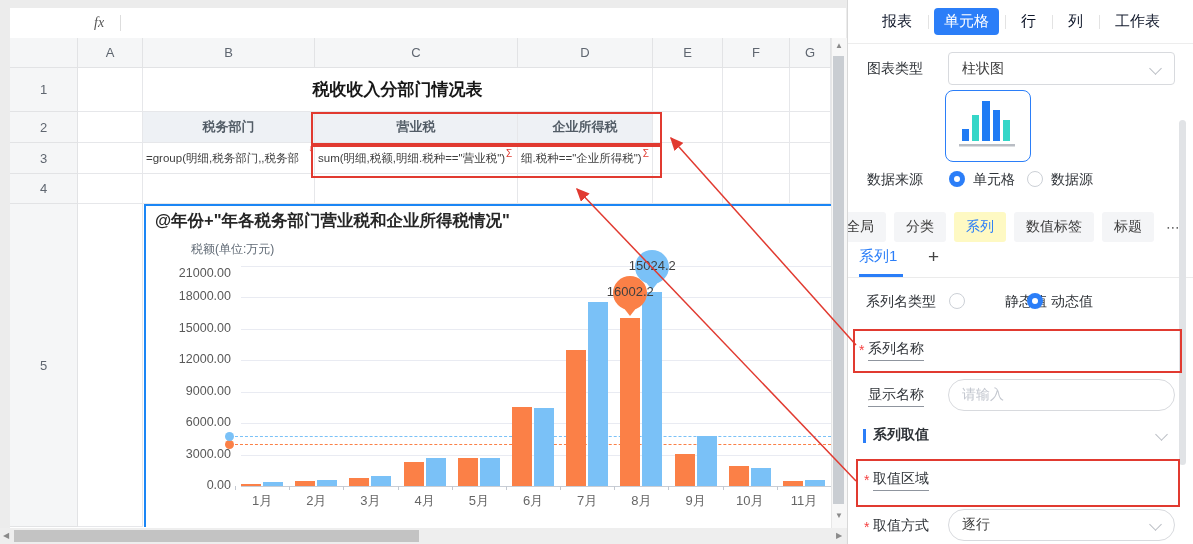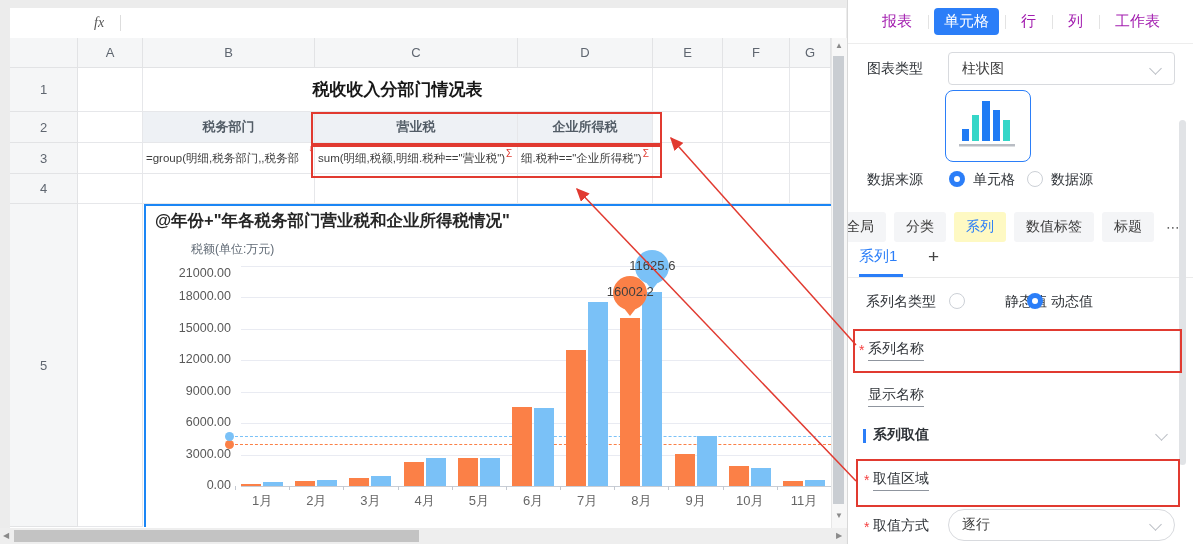--- a/index.html
+++ b/index.html
@@ -40,21 +40,21 @@
   .vthumb{position:absolute;left:833px;top:56px;width:11px;height:448px;background:#c9cdd2;}
   .htrack{position:absolute;left:0;top:528px;width:846px;height:16px;background:#eeeeee;}
   .hthumb{position:absolute;left:14px;top:530px;width:405px;height:12px;background:#c3c3c3;}
   .sarrow{position:absolute;font-size:8px;color:#8a8a8a;line-height:8px;}
   
   .redbox{position:absolute;border:2px solid #e13a30;z-index:20;pointer-events:none;}
   .arrows{position:absolute;left:0;top:0;z-index:21;pointer-events:none;}
   
   .panel{position:absolute;left:847px;top:0;width:346px;height:544px;background:#fff;border-left:1px solid #d8d8d8;overflow:hidden;}
   .ptabs{position:absolute;left:0;top:0;width:346px;height:44px;border-bottom:1px solid #ededed;display:flex;align-items:center;justify-content:space-between;padding:0 24px;box-sizing:border-box;}
-  .ptab{font-size:15px;color:#a21caf;padding:4px 10px;border-radius:4px;cursor:default;}
+  .ptab{font-size:15px;color:#0f172a;padding:4px 10px;border-radius:4px;cursor:default;}
   .ptab.active{background:#2b7ef8;color:#fff;}
   .tsep{width:1px;height:14px;background:#e3e3e3;}
   .plabel{position:absolute;font-size:14px;color:#2f3338;}
   .ulab{padding-bottom:2px;border-bottom:1px solid #8f959e;}
   .select,.input{position:absolute;border:1px solid #d8dade;background:#fff;font-size:14px;color:#3c3c3c;display:flex;align-items:center;padding-left:13px;box-sizing:border-box;}
   .rnd4{border-radius:4px;} .rnd16{border-radius:16px;}
   .chev{position:absolute;width:8px;height:8px;border-right:1.5px solid #b9bdc4;border-bottom:1.5px solid #b9bdc4;transform:rotate(45deg);}
   .radio{position:absolute;width:16px;height:16px;border-radius:50%;border:1px solid #ccd0d6;background:#fff;box-sizing:border-box;}
   .radio.sel{border:none;background:#2b7ef8;}
   .radio.sel::after{content:"";position:absolute;left:5px;top:5px;width:6px;height:6px;border-radius:50%;background:#fff;}
@@ -197,21 +197,21 @@
         <div class="bar abs" style="left: 637.909px; top: 276.971px; width: 20px; height: 5.02857px; background: rgb(251, 128, 71);"></div>
         <div class="bar abs" style="left: 659.909px; top: 275.819px; width: 20px; height: 6.18095px; background: rgb(122, 193, 247);"></div>
         <div class="xlab abs" style="left: 634.909px; top: 288px; width: 48px; height: 16px;">11月</div>
         <div class="dot abs" style="left: 80px; top: 236.305px; background: rgb(251, 128, 71);"></div>
         <div class="dot abs" style="left: 80px; top: 227.505px; background: rgb(122, 193, 247);"></div>
         <div class="pin abs" style="left: 468.364px; top: 72.3579px; background: rgb(251, 128, 71);"></div>
         <div class="pintail abs" style="left: 478.364px; top: 103.358px; width: 0px; height: 0px; border-top: 9px solid rgb(251, 128, 71);"></div>
         <div class="pinlabel abs" style="left: 440.364px; top: 80.3579px; width: 90px; height: 16px;">16002.2</div>
         <div class="pin abs" style="left: 490.364px; top: 45.7484px; background: rgb(122, 193, 247);"></div>
         <div class="pintail abs" style="left: 500.364px; top: 76.7484px; width: 0px; height: 0px; border-top: 9px solid rgb(122, 193, 247);"></div>
-        <div class="pinlabel abs" style="left: 462.364px; top: 53.7484px; width: 90px; height: 16px;">11625.6</div>
+        <div class="pinlabel abs" style="left: 462.364px; top: 53.7484px; width: 90px; height: 16px;">15024.2</div>
       </div>
 
     <div class="vtrack"></div>
     <div class="sarrow" style="left:835px;top:42px;">▲</div>
     <div class="vthumb"></div>
     <div class="sarrow" style="left:835px;top:512px;">▼</div>
     <div class="htrack"></div>
     <div class="sarrow" style="left:3px;top:532px;">◀</div>
     <div class="hthumb"></div>
     <div class="sarrow" style="left:836px;top:532px;">▶</div>
@@ -269,20 +269,21 @@
     <span class="plabel" style="left:18px;top:293px;">系列名类型</span>
     <span class="radio" style="left:101px;top:293px;"></span>
     <span class="plabel" style="left:125px;top:293px;margin-left:32px;">静态值</span>
     <span class="radio sel" style="left:179px;top:293px;"></span>
     <span class="plabel" style="left:203px;top:293px;">动态值</span>
 
     <span class="star" style="left:11px;top:342px;">*</span>
     <span class="plabel ulab" style="left:20px;top:340px;">系列名称</span>
 
     <span class="plabel ulab" style="left:20px;top:386px;">显示名称</span>
+    <div class="input rnd16 ph" style="left:100px;top:379px;width:227px;height:32px;">请输入</div>
 
     <span class="secbar" style="left:15px;top:429px;"></span>
     <span class="plabel" style="left:25px;top:426px;font-weight:600;">系列取值</span>
     <i class="chev" style="right:28px;top:430px;"></i>
 
     <span class="star" style="left:16px;top:472px;">*</span>
     <span class="plabel ulab" style="left:25px;top:470px;">取值区域</span>
 
     <span class="star" style="left:16px;top:519px;">*</span>
     <span class="plabel" style="left:25px;top:517px;text-align:right;">取值方式</span>

